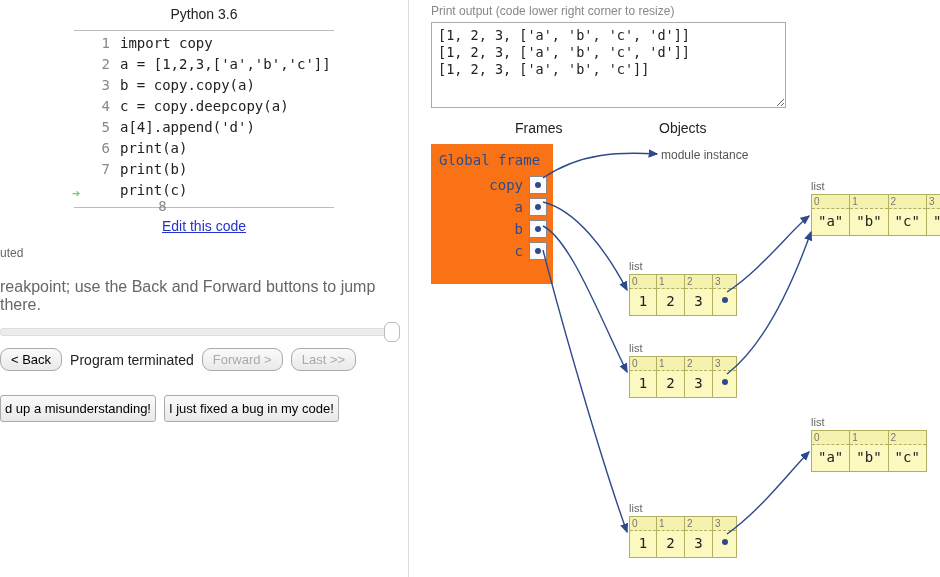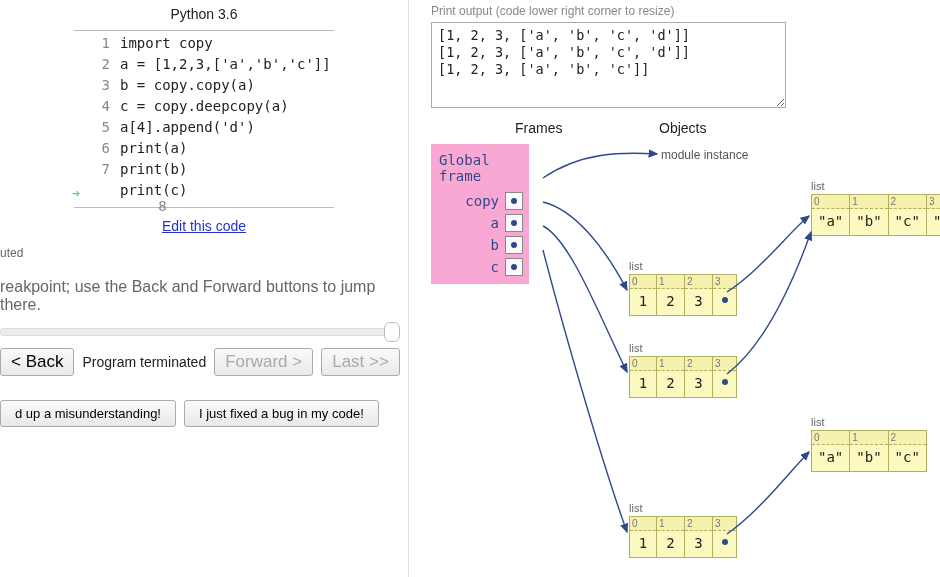--- a/index.html
+++ b/index.html
@@ -98,45 +98,45 @@
     border: 1px solid #bbb;
     border-radius: 6px;
   }
   .btn-row {
     display: flex;
     align-items: center;
     gap: 8px;
     margin-bottom: 24px;
   }
   .btn {
-    font-size: 17px;
+    font-size: 13px;
     padding: 3px 10px;
     border: 1px solid #aaa;
-    border-radius: 3px;
+    border-radius: 9px;
     background: linear-gradient(#fafafa,#e9e9e9);
     cursor: pointer;
   }
   .btn.disabled {
     color: #aaa;
     cursor: default;
   }
   .prog-term {
     font-size: 14px;
   }
   .tip-text {
     font-size: 13px;
     margin-bottom: 10px;
   }
   .bigbtn-row {
     display: flex;
     gap: 8px;
   }
   .bigbtn {
     font-size: 13px;
-    padding: 5px 14px;
+    padding: 5px 4px;
     border: 1px solid #aaa;
     border-radius: 3px;
     background: linear-gradient(#fafafa,#e9e9e9);
     cursor: pointer;
   }
   
   .right {
     flex: 1;
     box-sizing: border-box;
     padding: 4px 0 0 22px;
@@ -176,23 +176,23 @@
   .hdr-objects {
     position: absolute;
     left: 228px;
     top: 0;
     font-size: 14px;
   }
   .global-frame {
     position: absolute;
     left: 0;
     top: 24px;
-    width: 98px;
-    background: #f9a8d4;
-    padding: 6px 0 6px;
+    width: 122px;
+    background: #f97316;
+    padding: 6px 0 22px;
   }
   .gf-title {
     font-family: "Menlo","Consolas","DejaVu Sans Mono",monospace;
     font-size: 14px;
     color: #2e4a8a;
     padding: 2px 8px 6px;
   }
   .gf-row {
     display: flex;
     align-items: center;

